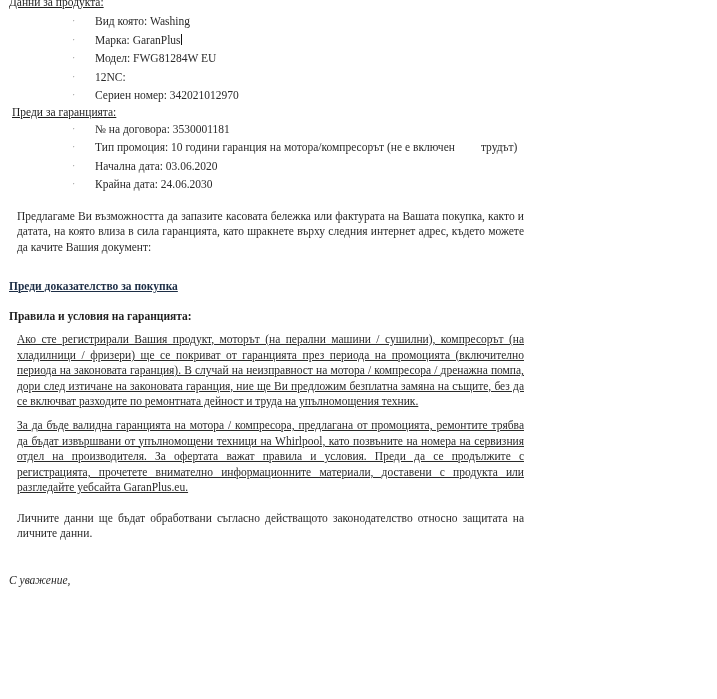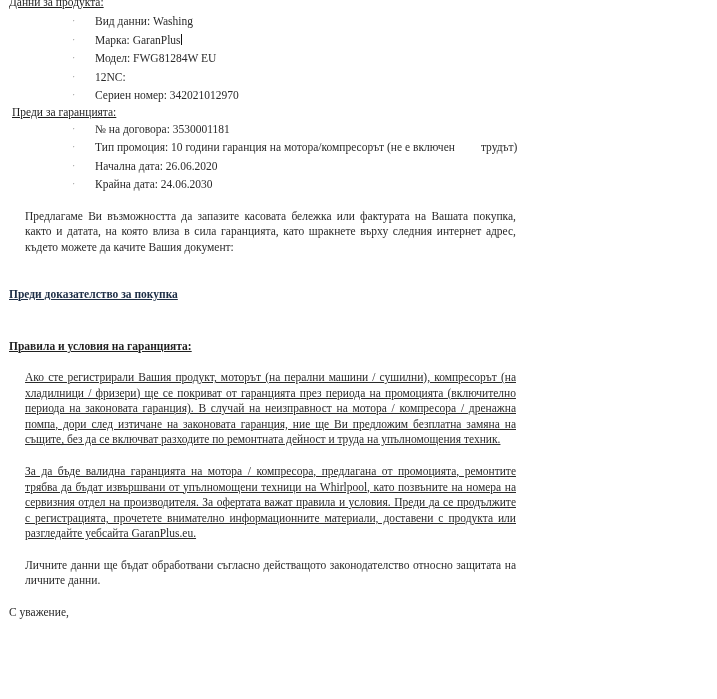--- a/index.html
+++ b/index.html
@@ -14,42 +14,42 @@
   }
   .heading.warranty { margin-left: 3px; }
   .list { margin: 0; padding: 0; list-style: none; }
   .list li { position: relative; height: 18.5px; line-height: 18.5px; padding-left: 86px; white-space: nowrap; }
   .list li .bullet { position: absolute; left: 63px; top: 0; color: #9a9a9a; font-size: 10px; }
   .list.product li:first-child { margin-top: 2px; }
   .list.warranty { }
   .list.warranty li { padding-left: 86px; }
   .cursor { display: inline-block; width: 1px; height: 11px; background: #111; vertical-align: -1px; }
   .gap-text { display: inline-block; width: 26px; }
-  p { margin: 16px; line-height: 15.5px; text-align: justify; }
+  p { margin: 8px; line-height: 15.5px; text-align: justify; }
   .intro { margin-top: 15px; }
   .upload-link {
     display: inline-block; margin-top: 17px; font-weight: bold; color: #1c2d45;
     text-decoration: underline; cursor: pointer;
   }
-  .rules-title { margin-top: 39px; font-weight: bold; text-decoration: underline; color: #1f1f1f; line-height: 15px; }
+  .rules-title { margin-top: 17px; font-weight: bold; color: #1f1f1f; line-height: 15px; }
   .rules p { line-height: 15.6px; text-decoration: underline; }
   .privacy { margin-top: 15px; }
-  .regards { margin-top: 13px; line-height: 15px; }
+  .regards { margin-top: 31px; line-height: 15px; font-style: italic; }
   .dept { font-weight: bold; line-height: 15px; }
 </style>
 </head>
 <body>
 
 <div class="doc">
 
   <div class="heading">Данни за продукта:</div>
   <ul class="list product">
     <li>
       <span class="bullet">·</span>
-      <span>Вид данни:  Washing</span>
+      <span>Вид която:  Washing</span>
     </li>
     <li>
       <span class="bullet">·</span>
       <span>Марка:  GaranPlus</span><span class="cursor"></span>
     </li>
     <li>
       <span class="bullet">·</span>
       <span>Модел:  FWG81284W EU</span>
     </li>
     <li>
@@ -67,21 +67,21 @@
     <li>
       <span class="bullet">·</span>
       <span>№ на договора:  3530001181</span>
     </li>
     <li>
       <span class="bullet">·</span>
       <span>Тип промоция:  10 години гаранция на мотора/компресорът (не е включен</span><span class="gap-text"></span><span>трудът)</span>
     </li>
     <li>
       <span class="bullet">·</span>
-      <span>Начална дата: 26.06.2020</span>
+      <span>Начална дата: 03.06.2020</span>
     </li>
     <li>
       <span class="bullet">·</span>
       <span>Крайна дата: 24.06.2030</span>
     </li>
   </ul>
 
   <p class="intro">Предлагаме Ви възможността да запазите касовата бележка или фактурата на Вашата покупка, както и датата, на която влиза в сила гаранцията, като шракнете върху следния интернет адрес, където можете да качите Вашия документ:</p>
 
   <a class="upload-link">Преди доказателство за покупка</a>

